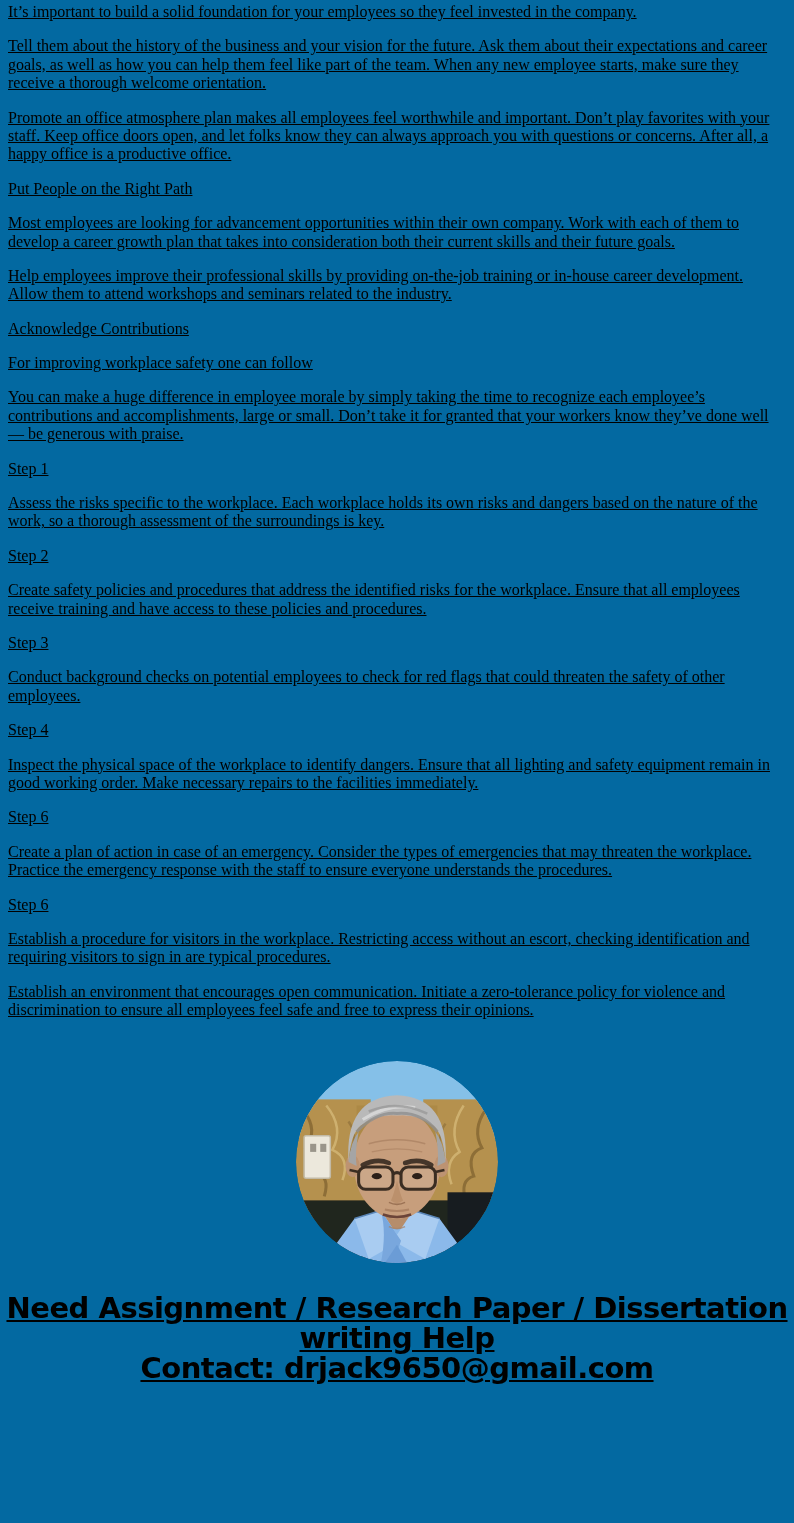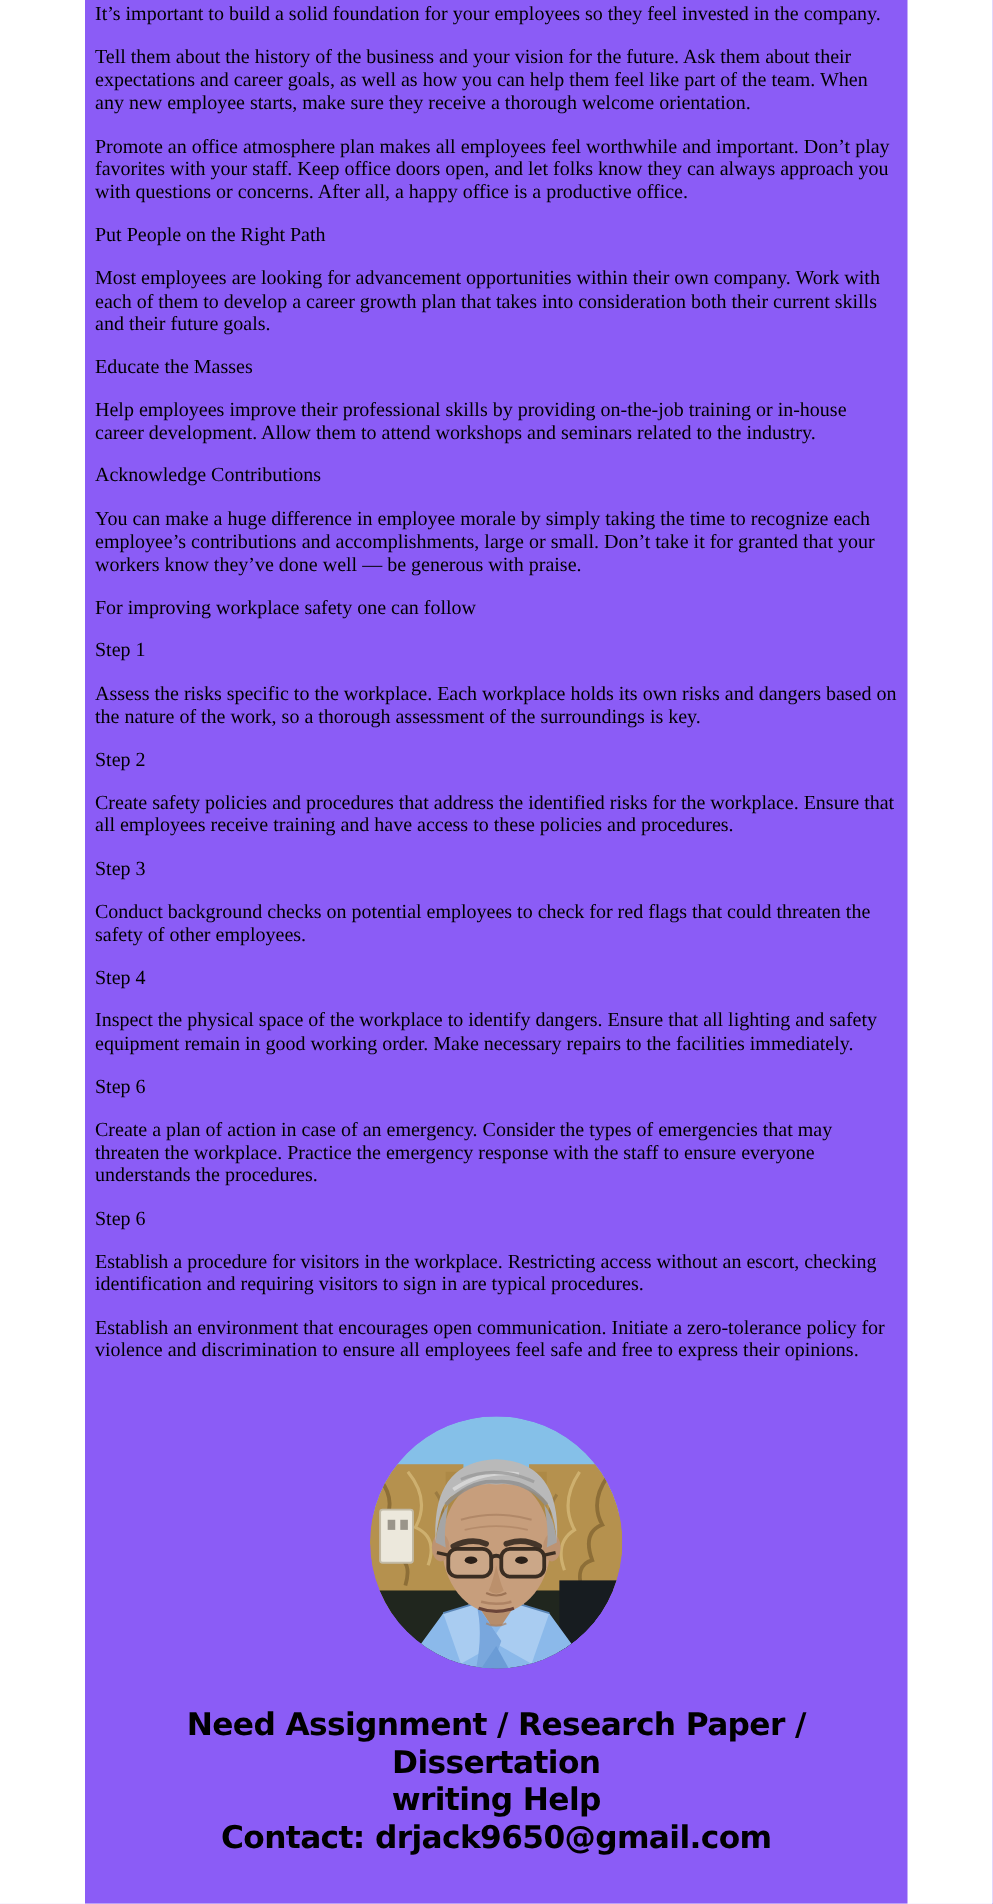--- a/index.html
+++ b/index.html
@@ -1,24 +1,25 @@
 <!DOCTYPE html>
 <html><head>
 <meta charset="utf-8">
 <style>
   html, body { margin: 0; padding: 0; background: #ffffff; }
   .page {
     position: relative;
-    width: 658px;
+    width: 794px;
     min-height: 1523px;
     margin: 0 auto;
-    background: #8b5cf6;
+    background: #0369a1;
     color: #000000;
     font-family: "Liberation Serif", serif;
     overflow: hidden;
+    text-decoration: underline;
   }
   .article-body { padding: 0 8px; }
   .article-body p {
     margin: 16px 0;
     font-size: 16px;
     line-height: 1.15;
   }
   .article-body p:first-child { margin-top: 3px; }
   .avatar-wrap {
     width: 202px;
@@ -26,42 +27,41 @@
     margin: 42px auto 0 auto;
     border-radius: 50%;
     overflow: hidden;
   }
   .avatar-wrap svg { display: block; width: 202px; height: 202px; }
   .footer-block {
     margin-top: 30px;
     text-align: center;
     font-family: "DejaVu Sans", sans-serif;
     font-weight: bold;
-    font-size: 25px;
+    font-size: 29px;
     line-height: 30px;
     letter-spacing: -0.5px;
     color: #000000;
   }
 </style>
 </head>
 <body>
 
 <div class="page">
 
   <div class="article-body">
       <p>It’s important to build a solid foundation for your employees so they feel invested in the company.</p>
       <p>Tell them about the history of the business and your vision for the future. Ask them about their expectations and career goals, as well as how you can help them feel like part of the team. When any new employee starts, make sure they receive a thorough welcome orientation.</p>
       <p>Promote an office atmosphere plan makes all employees feel worthwhile and important. Don’t play favorites with your staff. Keep office doors open, and let folks know they can always approach you with questions or concerns. After all, a happy office is a productive office.</p>
       <p>Put People on the Right Path</p>
       <p>Most employees are looking for advancement opportunities within their own company. Work with each of them to develop a career growth plan that takes into consideration both their current skills and their future goals.</p>
-      <p>Educate the Masses</p>
       <p>Help employees improve their professional skills by providing on-the-job training or in-house career development. Allow them to attend workshops and seminars related to the industry.</p>
       <p>Acknowledge Contributions</p>
+      <p>For improving workplace safety one can follow</p>
       <p>You can make a huge difference in employee morale by simply taking the time to recognize each employee’s contributions and accomplishments, large or small. Don’t take it for granted that your workers know they’ve done well — be generous with praise.</p>
-      <p>For improving workplace safety one can follow</p>
       <p>Step 1</p>
       <p>Assess the risks specific to the workplace. Each workplace holds its own risks and dangers based on the nature of the work, so a thorough assessment of the surroundings is key.</p>
       <p>Step 2</p>
       <p>Create safety policies and procedures that address the identified risks for the workplace. Ensure that all employees receive training and have access to these policies and procedures.</p>
       <p>Step 3</p>
       <p>Conduct background checks on potential employees to check for red flags that could threaten the safety of other employees.</p>
       <p>Step 4</p>
       <p>Inspect the physical space of the workplace to identify dangers. Ensure that all lighting and safety equipment remain in good working order. Make necessary repairs to the facilities immediately.</p>
       <p>Step 6</p>
       <p>Create a plan of action in case of an emergency. Consider the types of emergencies that may threaten the workplace. Practice the emergency response with the staff to ensure everyone understands the procedures.</p>

